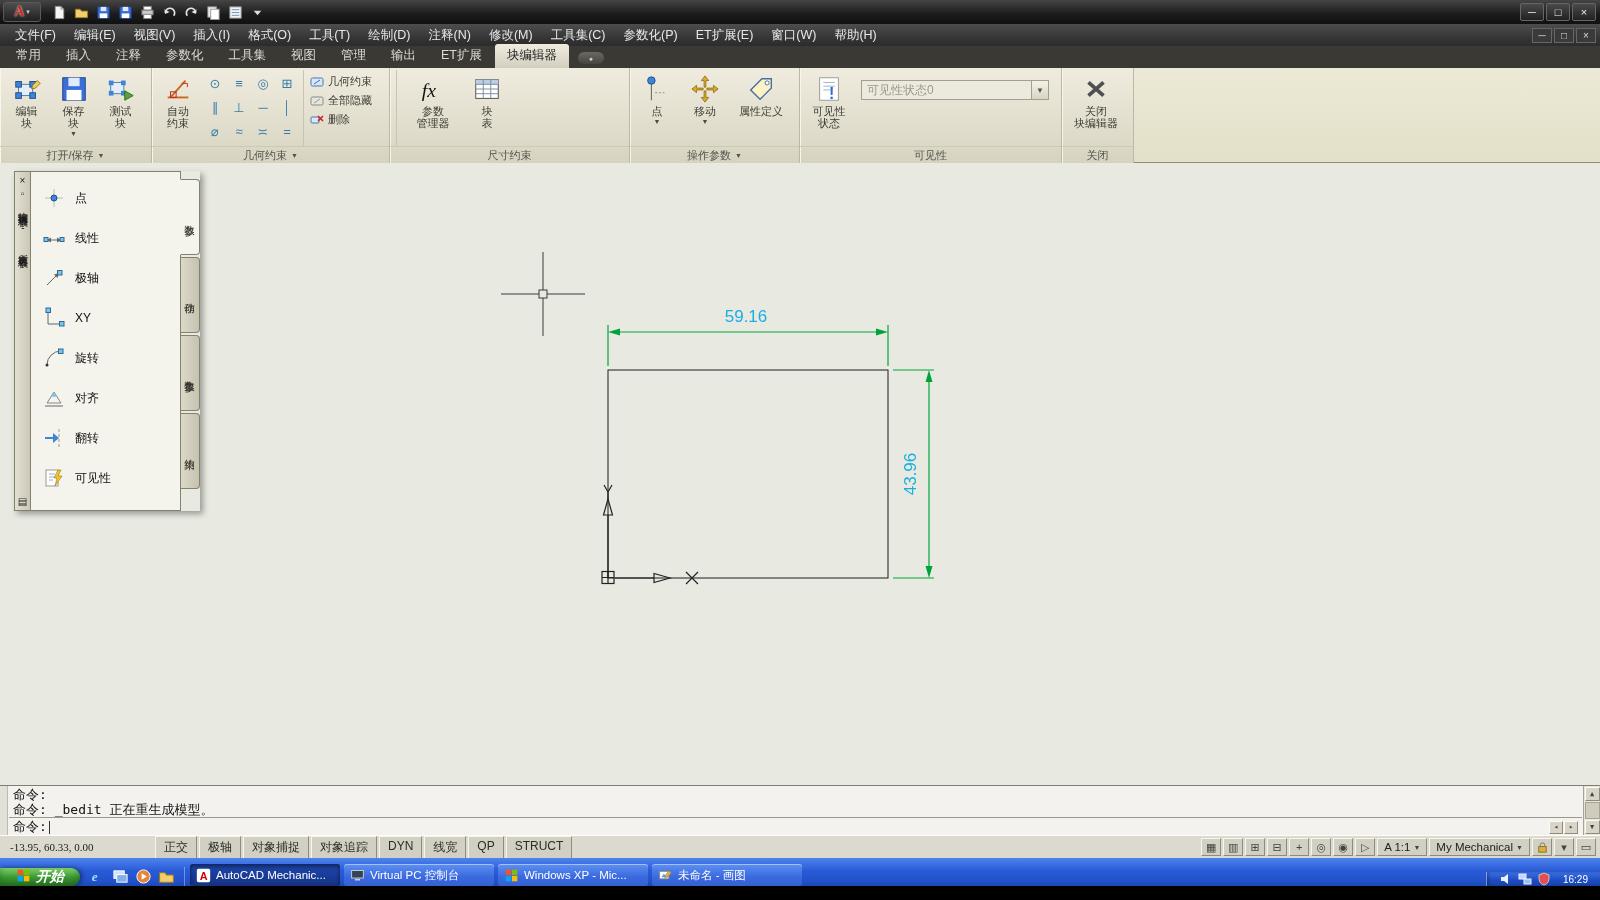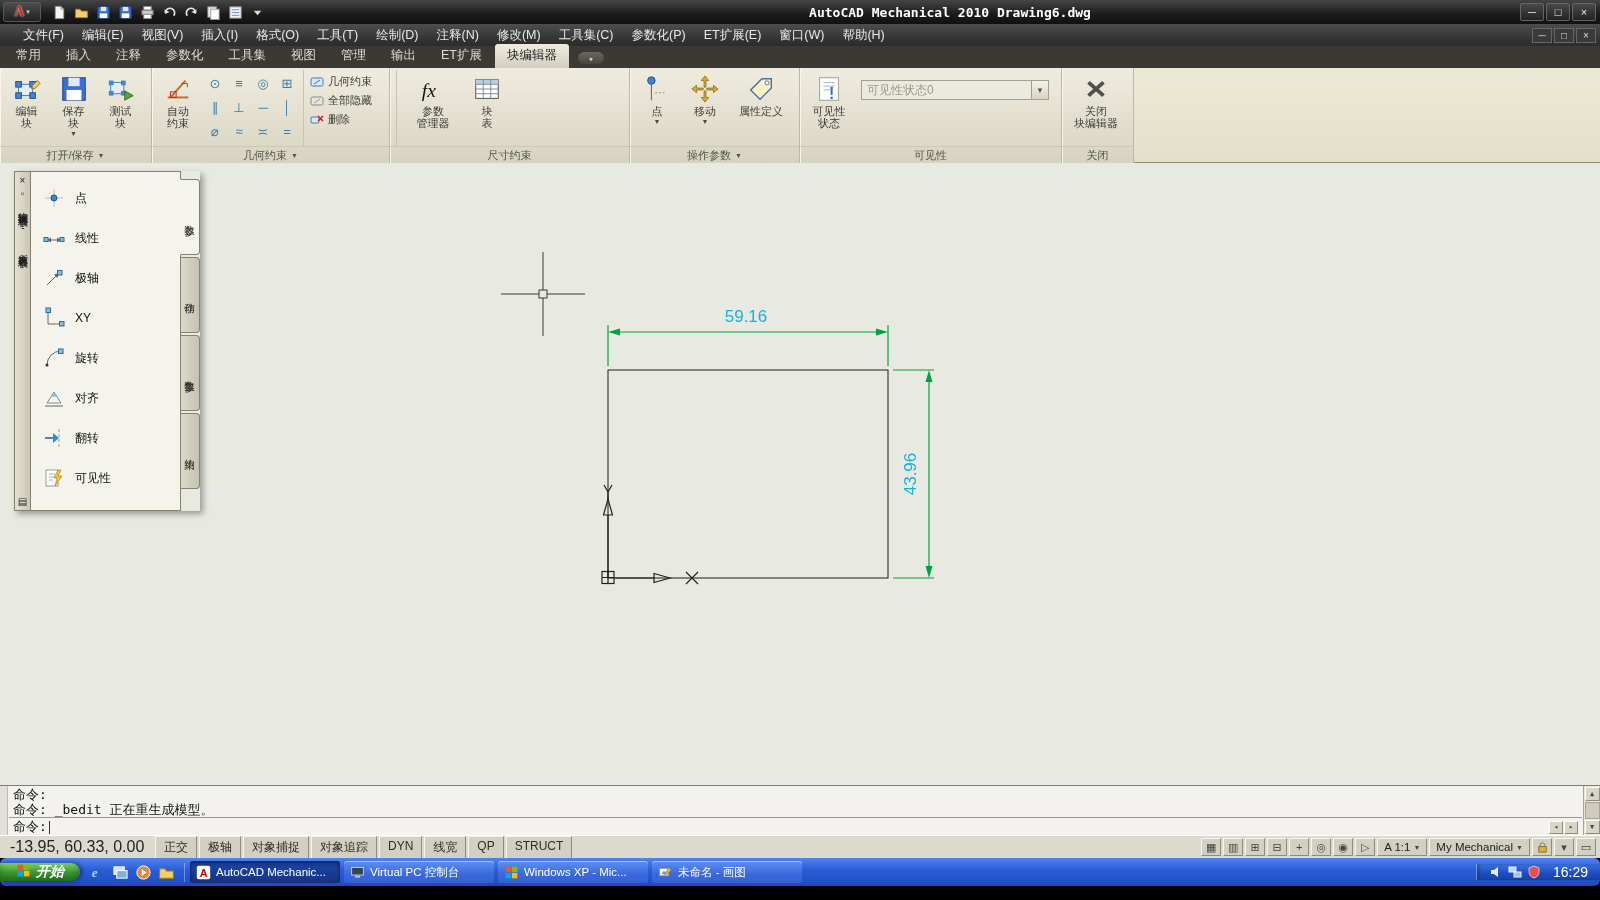--- a/index.html
+++ b/index.html
@@ -20,21 +20,21 @@
   .qat-btn svg{width:15px;height:15px;display:block;}
   .window-title{position:absolute;left:420px;right:120px;text-align:center;
     font-family:"DejaVu Sans Mono",monospace;font-weight:bold;font-size:13px;color:#fff;white-space:nowrap;}
   .win-btns{margin-left:auto;display:flex;margin-right:4px;}
   .win-btn{width:24px;height:18px;display:flex;align-items:center;justify-content:center;
     color:#eee;font-size:11px;border:1px solid #666;background:linear-gradient(#4a4a4a,#222);margin-left:2px;border-radius:2px;}
 
   
   .menubar{position:absolute;top:24px;left:0;width:1600px;height:22px;
     background:linear-gradient(#4d4d4d,#333 70%,#2c2c2c);display:flex;align-items:center;color:#e8e8e8;font-size:12.5px;}
-  #menu-items{display:flex;align-items:center;padding-left:6px;margin-left:8px;}
+  #menu-items{display:flex;align-items:center;padding-left:6px;}
   .menu-item{padding:3px 9px;white-space:nowrap;}
   .doc-btns{margin-left:auto;display:flex;margin-right:4px;}
   .doc-btn{width:20px;height:15px;display:flex;align-items:center;justify-content:center;color:#ddd;font-size:10px;
     border:1px solid #666;background:#3a3a3a;margin-left:2px;}
 
   
   .tabrow{position:absolute;top:46px;left:0;width:1600px;height:22px;background:#3b3933;
     display:flex;align-items:flex-end;color:#dcdcd2;font-size:12.5px;}
   #ribbon-tabs{display:flex;align-items:flex-end;padding-left:4px;}
   .ribbon-tab{padding:3px 12px 4px;margin-right:1px;white-space:nowrap;}
@@ -115,48 +115,48 @@
   .cmd-input{position:absolute;left:9px;right:18px;top:31px;height:19px;border-top:1px solid #9b998c;
     padding:2px 4px;display:flex;align-items:center;}
   .caret{display:inline-block;width:7px;height:13px;border-left:1px solid #333;margin-left:2px;}
   .cmd-hbtns{margin-left:auto;display:flex;gap:1px;}
   .cmd-hbtns span{width:14px;height:13px;background:#d8d5c8;border:1px solid;border-color:#fbfaf4 #8f8c7d #8f8c7d #fbfaf4;
     font-size:7px;color:#444;display:flex;align-items:center;justify-content:center;}
 
   
   .statusbar{position:absolute;top:835px;left:0;width:1600px;height:23px;background:#dcd9cf;
     border-top:1px solid #fdfcf8;display:flex;align-items:center;padding:0 4px;gap:3px;font-size:12px;color:#222;}
-  .coords{min-width:148px;padding:2px 6px;font-size:16px;}
+  .coords{min-width:148px;padding:2px 6px;font-size:11px;font-family:Liberation Serif, serif;}
   .toggle{padding:2px 8px;background:#d2cfc3;border:1px solid;border-color:#f6f5ee #8f8c7d #8f8c7d #f6f5ee;
     font-size:12px;color:#2e2d26;white-space:nowrap;}
   .status-right{margin-left:auto;display:flex;align-items:center;gap:2px;}
   .sic{width:20px;height:18px;display:flex;align-items:center;justify-content:center;font-size:11px;color:#444;
     background:#d2cfc3;border:1px solid;border-color:#f6f5ee #8f8c7d #8f8c7d #f6f5ee;}
   .sic svg{width:13px;height:13px;}
   .stext{display:flex;align-items:center;gap:3px;padding:2px 6px;background:#d2cfc3;border:1px solid;
     border-color:#f6f5ee #8f8c7d #8f8c7d #f6f5ee;white-space:nowrap;font-size:11.5px;}
   .stext .tiny{font-size:7px;color:#444;}
 
   
-  .taskbar{position:absolute;top:858px;left:0;width:1600px;height:28px;display:flex;align-items:center;
-    background:linear-gradient(#4e84ee,#2a5bd7 45%,#2151c8 85%,#1c48b4);border-radius:6px;}
+  .taskbar{position:absolute;top:858px;left:0;width:1600px;height:28px;display:flex;align-items:flex-end;
+    background:linear-gradient(#4e84ee,#2a5bd7 45%,#2151c8 85%,#1c48b4);}
   .start{width:80px;display:flex;align-items:center;justify-content:center;gap:5px;color:#fff;
     font-weight:bold;font-style:italic;font-size:14px;border-radius:0 11px 11px 0;
     background:linear-gradient(#7ed06a,#3d9c34 50%,#2f8527);box-shadow:2px 0 5px rgba(0,0,0,.45),inset 0 -4px 7px rgba(0,0,0,.25);}
   .start svg{width:15px;height:15px;}
   .quick{display:flex;align-items:center;gap:4px;padding:0 8px;border-right:1px solid rgba(255,255,255,.35);}
   .qicon{width:19px;height:19px;display:flex;align-items:center;justify-content:center;}
   .qicon svg{width:17px;height:17px;}
   .tasks{display:flex;align-items:center;gap:4px;padding:0 5px;}
   .task{width:150px;height:22px;border-radius:3px;display:flex;align-items:center;gap:5px;padding:0 6px;
     color:#fff;font-size:11.5px;white-space:nowrap;overflow:hidden;
     background:linear-gradient(#5d90f2,#3a69de 60%,#3560d2);box-shadow:inset 0 1px 0 rgba(255,255,255,.45);}
   .task.active{background:linear-gradient(#1d46ae,#163384);box-shadow:inset 0 2px 4px rgba(0,0,0,.55);}
   .task svg{width:15px;height:15px;flex:0 0 15px;}
-  .tray{margin-left:auto;display:flex;align-items:center;gap:12px;padding:0 12px 0 12px;color:#fff;font-size:14px;
+  .tray{margin-left:auto;display:flex;align-items:center;gap:12px;padding:0 12px 0 12px;color:#fff;font-size:10px;
     background:linear-gradient(#3c72e2,#1d4cc0 60%,#1a44ae);border-left:1px solid rgba(255,255,255,.4);box-shadow:inset 2px 0 3px rgba(0,0,0,.25);}
   .tray .ticon{width:14px;height:14px;display:flex;}
   .tray .ticon svg{width:14px;height:14px;}
   .below{position:absolute;top:886px;left:0;width:1600px;height:14px;background:#000;}
 </style>
 </head>
 <body>
 
 <div class="screen">
 
@@ -221,21 +221,20 @@
             <rect x="2" y="2" width="12" height="12" fill="#f4f4f4" stroke="#999"></rect>
             <path d="M4 5h8M4 8h8M4 11h8" stroke="#6a8fc0" fill="none"></path>
           </svg>
         </div>
         <div class="qat-btn">
           <svg viewBox="0 0 16 16">
             <path d="M4 6l4 5 4-5z" fill="#ddd"></path>
           </svg>
         </div>
       </div>
-    <div class="window-title">AutoCAD Mechanical 2010  Drawing6.dwg</div>
     <div class="win-btns" id="win-btns">
         <div class="win-btn">─</div>
         <div class="win-btn">□</div>
         <div class="win-btn">×</div>
       </div>
   </div>
 
   <div class="menubar">
     <div id="menu-items">
         <span class="menu-item">文件(F)</span>

